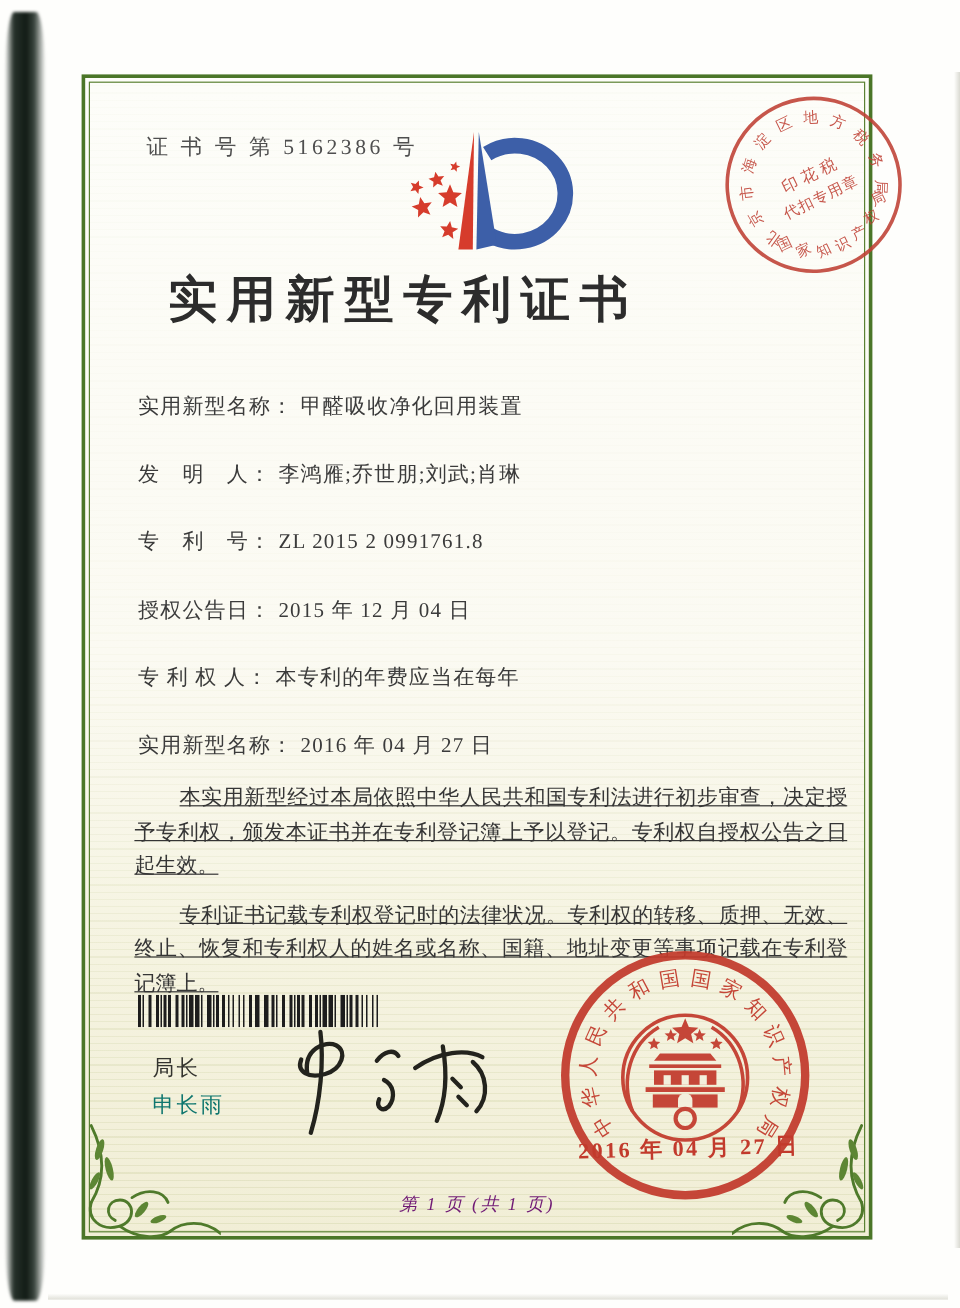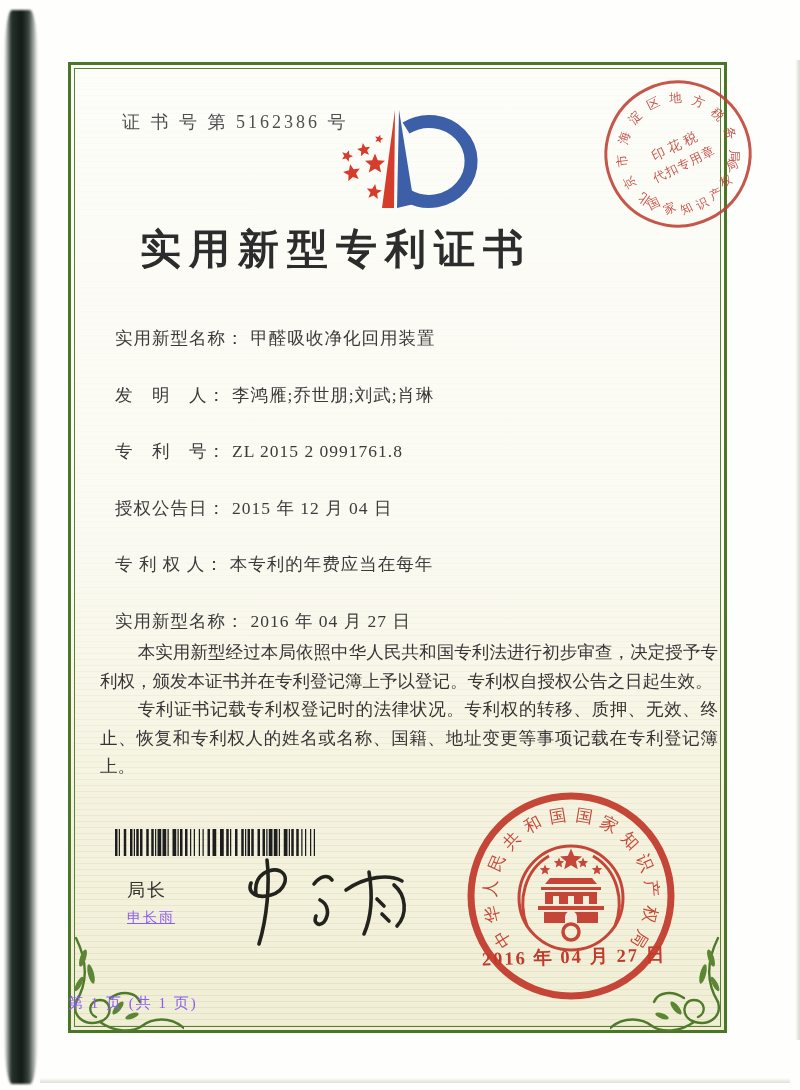--- a/index.html
+++ b/index.html
@@ -56,36 +56,36 @@
   }
 
   .field{left:115px;width:600px;font-size:17.5px;color:#3b3b3b;white-space:nowrap;}
   .field .lab{letter-spacing:1px;}
   .field .val{margin-left:6px;letter-spacing:1px;}
 
   .bodytext{
     left:100px;top:638px;width:618px;font-size:17.5px;line-height:28.6px;
     text-align:justify;color:#353535;
   }
-  .bodytext p{margin:0;text-indent:2.15em;}
+  .bodytext p{margin:12px;text-indent:2.15em;text-decoration:underline;}
 
   .barcode{left:115px;top:829px;width:208px;height:27px;}
 
   .sig-title{left:127px;top:878px;font-size:18px;font-family:"Liberation Sans","DejaVu Sans",sans-serif;color:#33332e;letter-spacing:2px;}
-  .sig-name{left:127px;top:909px;font-size:14px;font-family:"Liberation Sans","DejaVu Sans",sans-serif;color:#8b5cf6;letter-spacing:2px;text-decoration:underline;}
+  .sig-name{left:127px;top:909px;font-size:18px;font-family:"Liberation Sans","DejaVu Sans",sans-serif;color:#0f766e;letter-spacing:2px;}
   .sig-hand{left:226px;top:854px;width:196px;height:98px;}
 
   .seal{left:459px;top:784px;width:224px;height:224px;opacity:.93;}
   .seal-date{
     left:476px;top:944px;width:196px;text-align:center;
     font-size:18.5px;letter-spacing:2px;color:#c23a2c;transform:rotate(-1.5deg);
     font-weight:600;
   }
 
-  .footer{left:68px;top:994px;width:659px;font-size:15px;letter-spacing:2px;color:#8b5cf6;}
+  .footer{left:68px;top:994px;width:659px;text-align:center;font-size:15px;letter-spacing:2px;color:#701a75;font-style:italic;}
 
   .flourish{width:118px;height:100px;}
   .flourish-left{left:66px;top:936px;}
   .flourish-right{left:610px;top:936px;transform:scaleX(-1);}
 
   svg text{font-family:"Liberation Serif","DejaVu Serif",serif;}
 </style>
 </head>
 <body>
 

